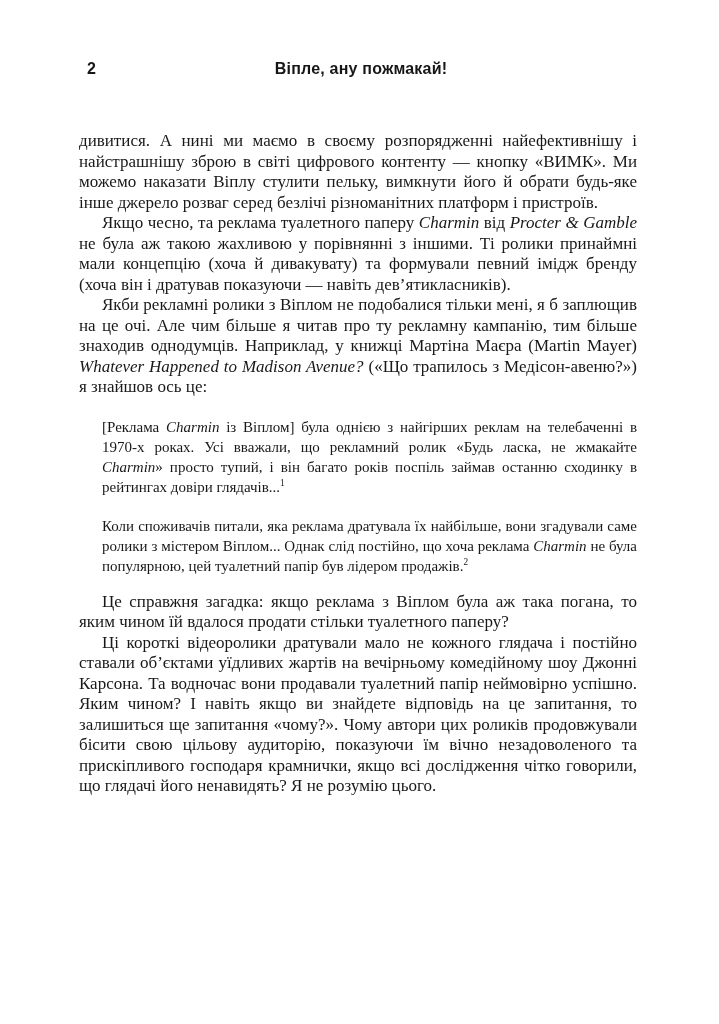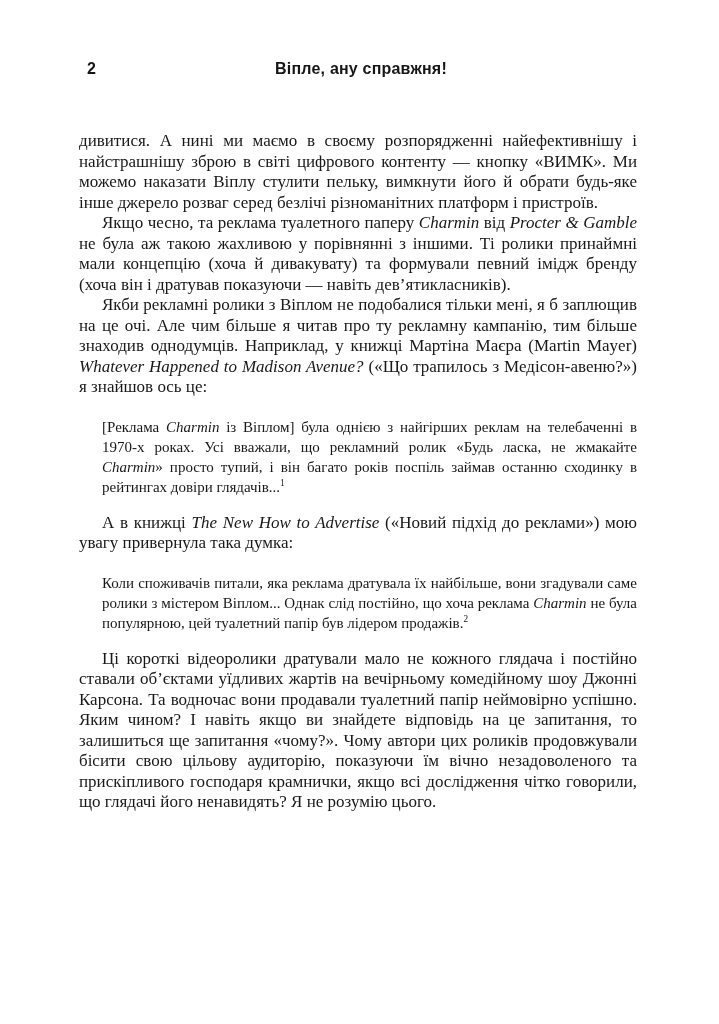--- a/index.html
+++ b/index.html
@@ -66,24 +66,24 @@
     line-height: 0;
     vertical-align: super;
   }
 </style>
 </head>
 <body>
 
 <div class="page">
   <header class="page-header">
     <span class="page-number">2</span>
-    <span class="running-title">Віпле, ану справжня!</span>
+    <span class="running-title">Віпле, ану пожмакай!</span>
   </header>
   <main class="page-body">
       <p class="body noindent"><span>дивитися. А нині ми маємо в своєму розпорядженні найефективнішу і найстрашнішу зброю в світі цифрового контенту — кнопку «ВИМК». Ми можемо наказати Віплу стулити пельку, вимкнути його й обрати будь-яке інше джерело розваг серед безлічі різноманітних платформ і пристроїв.</span></p>
       <p class="body indent"><span>Якщо чесно, та реклама туалетного паперу </span><em>Charmin</em><span> від </span><em>Procter &amp; Gamble</em><span> не була аж такою жахливою у порівнянні з іншими. Ті ролики принаймні мали концепцію (хоча й дивакувату) та формували певний імідж бренду (хоча він і дратував показуючи — навіть дев’ятикласників).</span></p>
       <p class="body indent"><span>Якби рекламні ролики з Віплом не подобалися тільки мені, я б заплющив на це очі. Але чим більше я читав про ту рекламну кампанію, тим більше знаходив однодумців. Наприклад, у книжці Мартіна Маєра (Martin Mayer) </span><em>Whatever Happened to Madison Avenue?</em><span> («Що трапилось з Медісон-авеню?») я знайшов ось це:</span></p>
       <p class="quote"><span>[Реклама </span><em>Charmin</em><span> із Віплом] була однією з найгірших реклам на телебаченні в 1970-х роках. Усі вважали, що рекламний ролик «Будь ласка, не жмакайте </span><em>Charmin</em><span>» просто тупий, і він багато років поспіль займав останню сходинку в рейтингах довіри глядачів...</span><sup>1</sup></p>
-      <p class="body indent"><span>А в книжці </span><em>The New How to Advertise</em><span> («Новий підхід до реклами») мою увагу привернула така думка:</span></p>
       <p class="quote"><span>Коли споживачів питали, яка реклама дратувала їх найбільше, вони згадували саме ролики з містером Віплом... Однак слід постійно, що хоча реклама </span><em>Charmin</em><span> не була популярною, цей туалетний папір був лідером продажів.</span><sup>2</sup></p>
+      <p class="body indent"><span>Це справжня загадка: якщо реклама з Віплом була аж така погана, то яким чином їй вдалося продати стільки туалетного паперу?</span></p>
       <p class="body indent"><span>Ці короткі відеоролики дратували мало не кожного глядача і постійно ставали об’єктами уїдливих жартів на вечірньому комедійному шоу Джонні Карсона. Та водночас вони продавали туалетний папір неймовірно успішно. Яким чином? І навіть якщо ви знайдете відповідь на це запитання, то залишиться ще запитання «чому?». Чому автори цих роликів продовжували бісити свою цільову аудиторію, показуючи їм вічно незадоволеного та прискіпливого господаря крамнички, якщо всі дослідження чітко говорили, що глядачі його ненавидять? Я не розумію цього.</span></p>
     </main>
 </div>
 
 </body></html>

